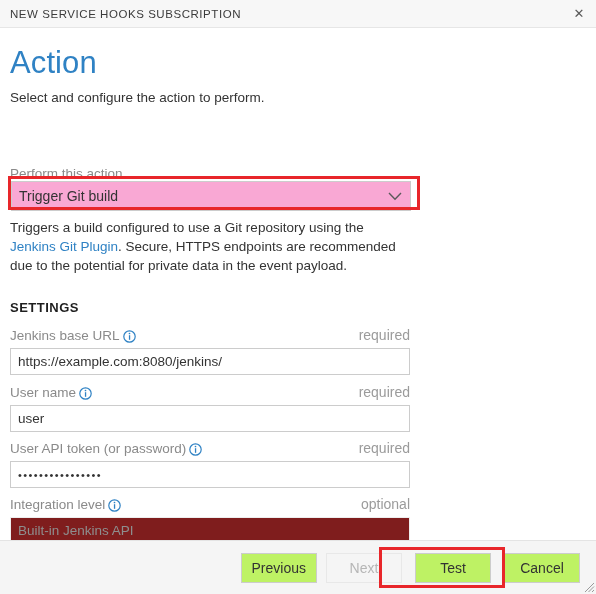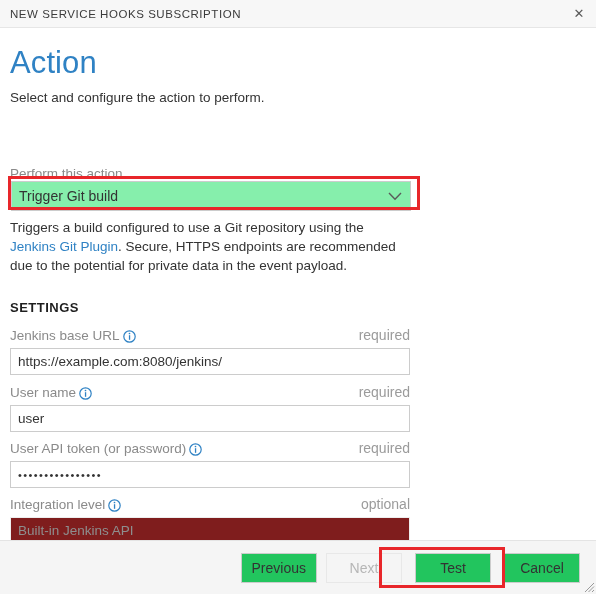--- a/index.html
+++ b/index.html
@@ -131,21 +131,21 @@
   .select-wrap {
     position: relative;
     width: 400px;
     height: 30px;
   }
   .select-box {
     width: 400px;
     height: 30px;
     box-sizing: border-box;
     border: 1px solid #cccccc;
-    background: #86efac;
+    background: #f9a8d4;
     font-size: 14px;
     color: #333333;
     padding: 0 28px 0 7px;
     display: flex;
     align-items: center;
     cursor: pointer;
   }
   .select-caret {
     position: absolute;
     right: 9px;
@@ -197,21 +197,21 @@
     justify-content: flex-end;
     padding-right: 16px;
     box-sizing: border-box;
     position: relative;
   }
   .btn {
     min-width: 76px;
     height: 30px;
     box-sizing: border-box;
     border: 1px solid #cccccc;
-    background: #22c55e;
+    background: #bef264;
     font-family: "Liberation Sans", sans-serif;
     font-size: 14px;
     color: #333333;
     margin-left: 9px;
     cursor: pointer;
     padding: 0 10px;
   }
   .btn.disabled {
     color: #b6b6b6;
     border-color: #e8e8e8;

